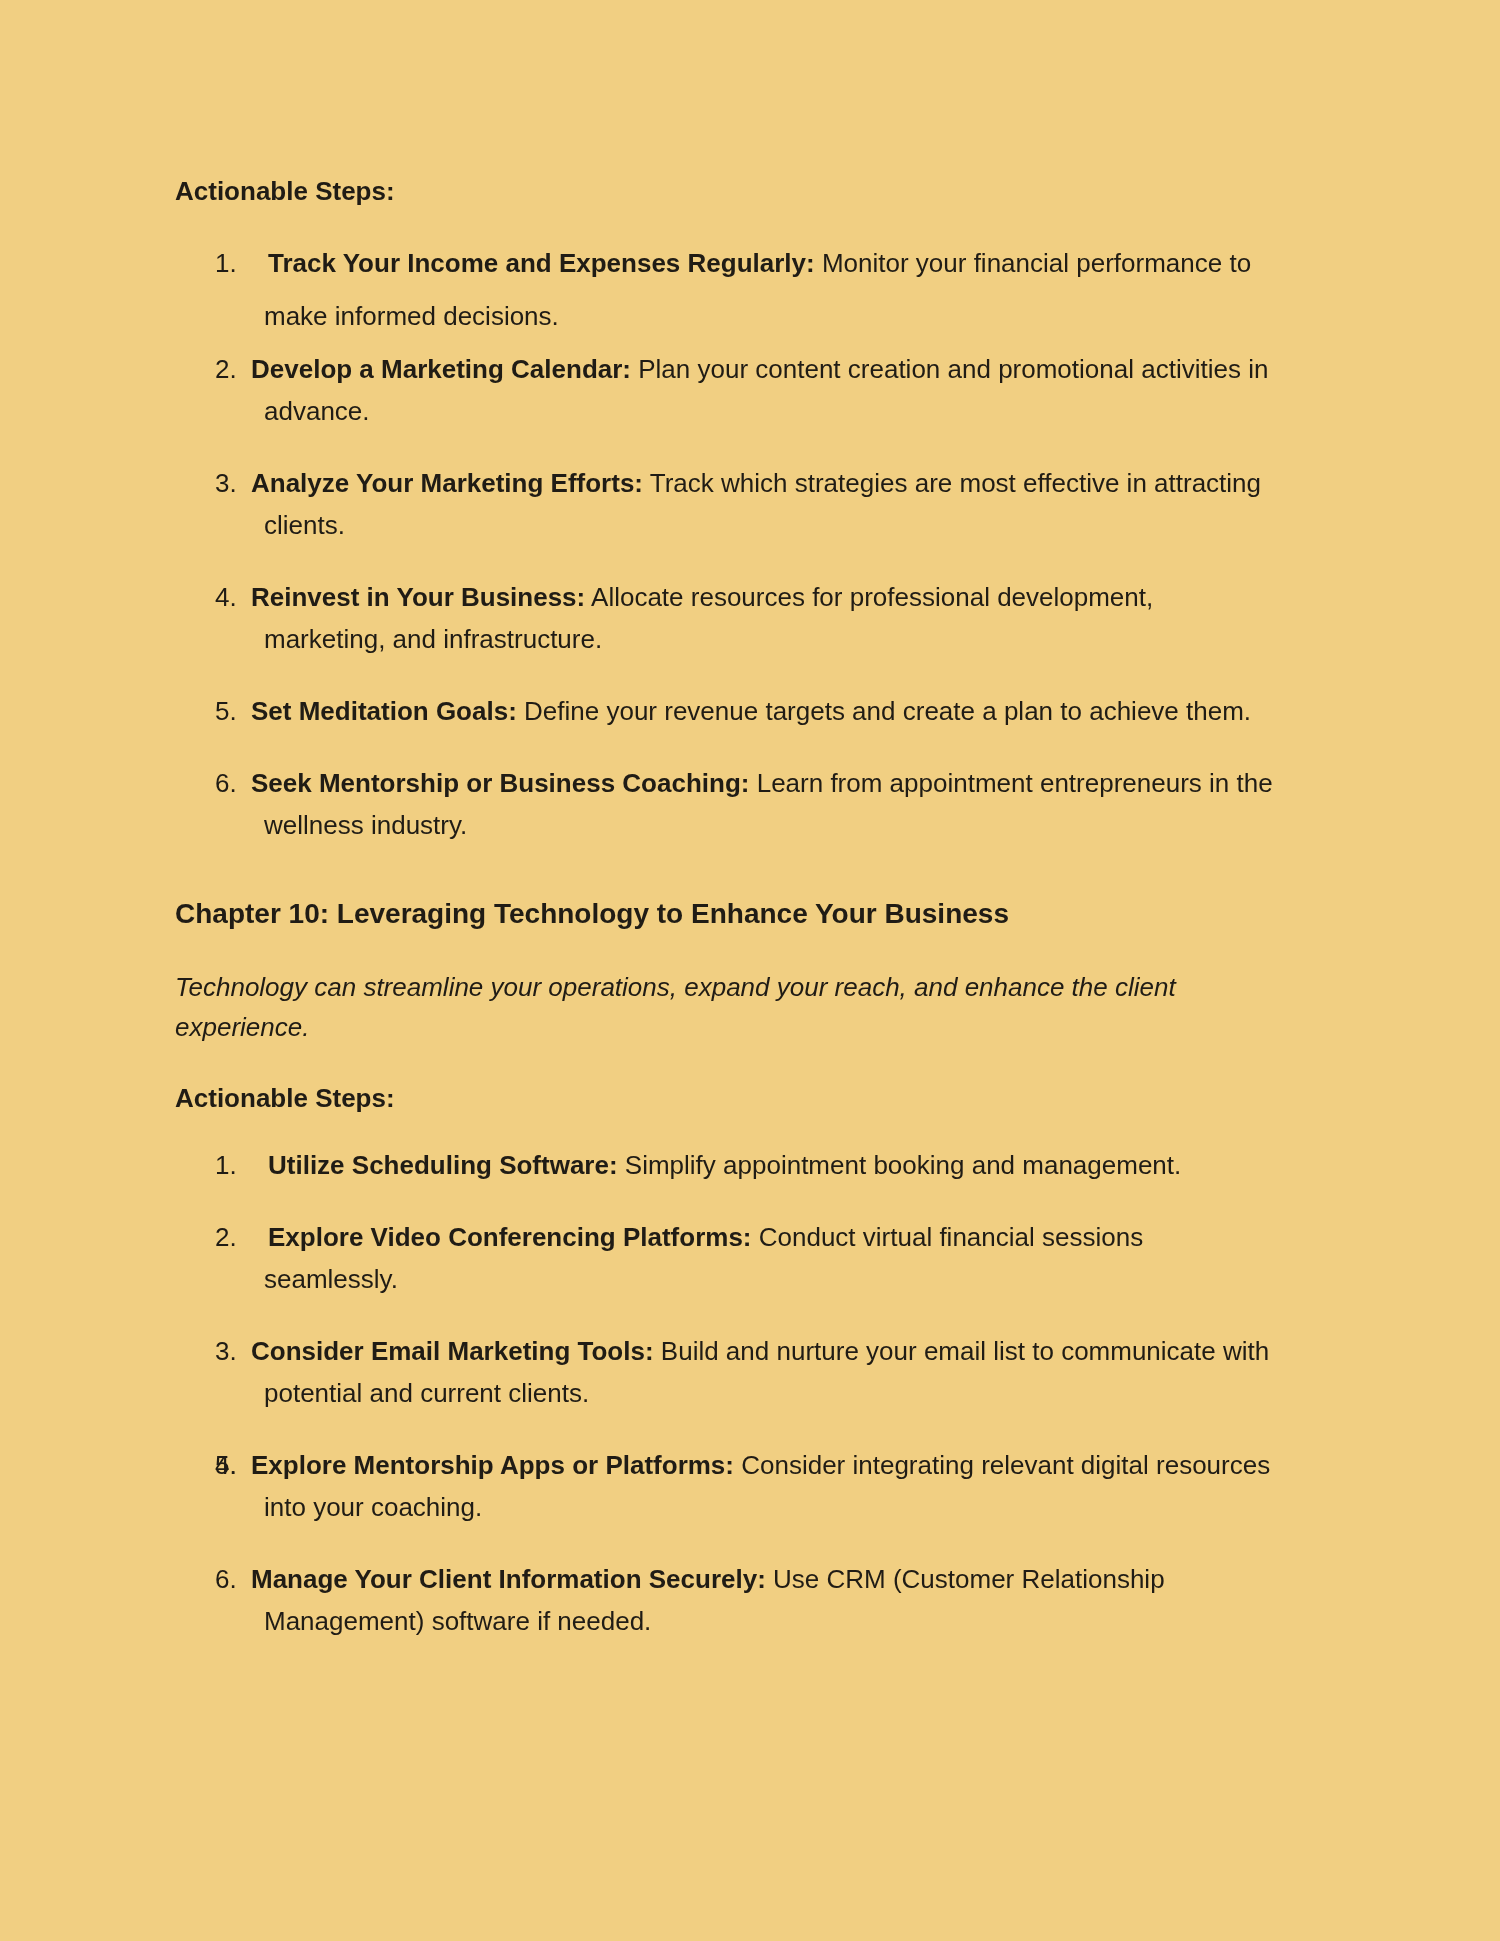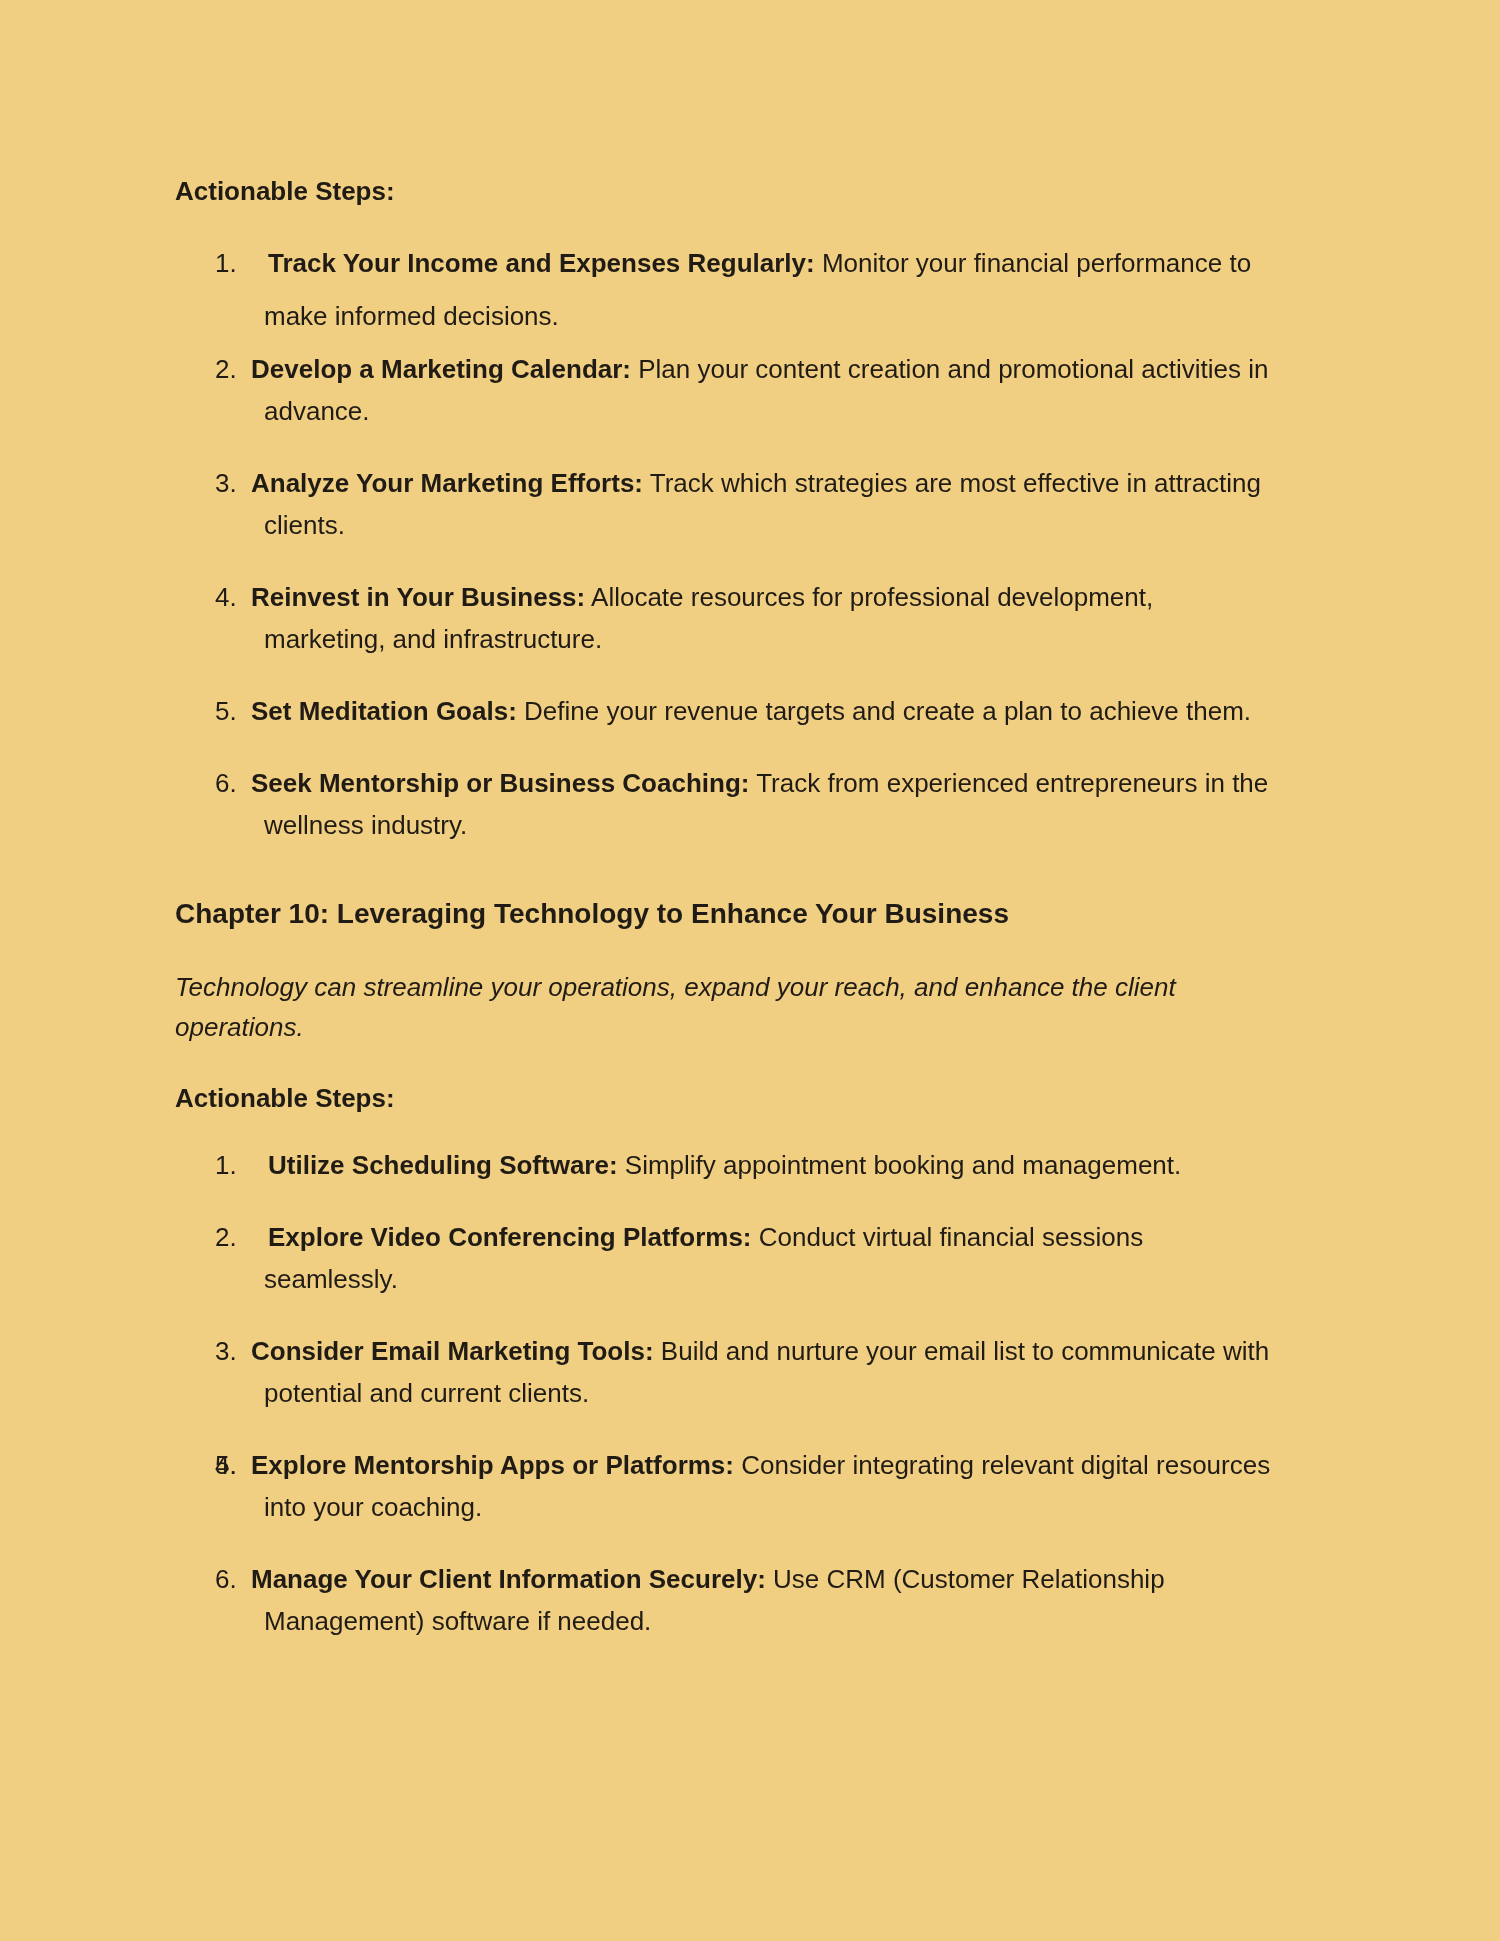--- a/index.html
+++ b/index.html
@@ -111,31 +111,31 @@
     </div>
 
     <div class="item narrow">
       <span class="marker">5.</span>
       <span class="line1"><span class="bold">Set Meditation Goals:</span> <span>Define your revenue targets and create a plan to achieve them.</span></span>
       
     </div>
 
     <div class="item narrow">
       <span class="marker">6.</span>
-      <span class="line1"><span class="bold">Seek Mentorship or Business Coaching:</span> <span>Track from experienced entrepreneurs in the</span></span>
+      <span class="line1"><span class="bold">Seek Mentorship or Business Coaching:</span> <span>Learn from appointment entrepreneurs in the</span></span>
       <span class="line2">wellness industry.</span>
     </div>
 
   </div>
 
   <div class="chapter-title">Chapter 10: Leveraging Technology to Enhance Your Business</div>
 
   <div class="intro">
     <span class="iline">Technology can streamline your operations, expand your reach, and enhance the client</span>
-    <span class="iline">operations.</span>
+    <span class="iline">experience.</span>
   </div>
 
   <div class="steps-label">Actionable Steps:</div>
 
   <div class="list">
 
     <div class="item wide">
       <span class="marker">1.</span>
       <span class="line1"><span class="bold">Utilize Scheduling Software:</span> <span>Simplify appointment booking and management.</span></span>
       

